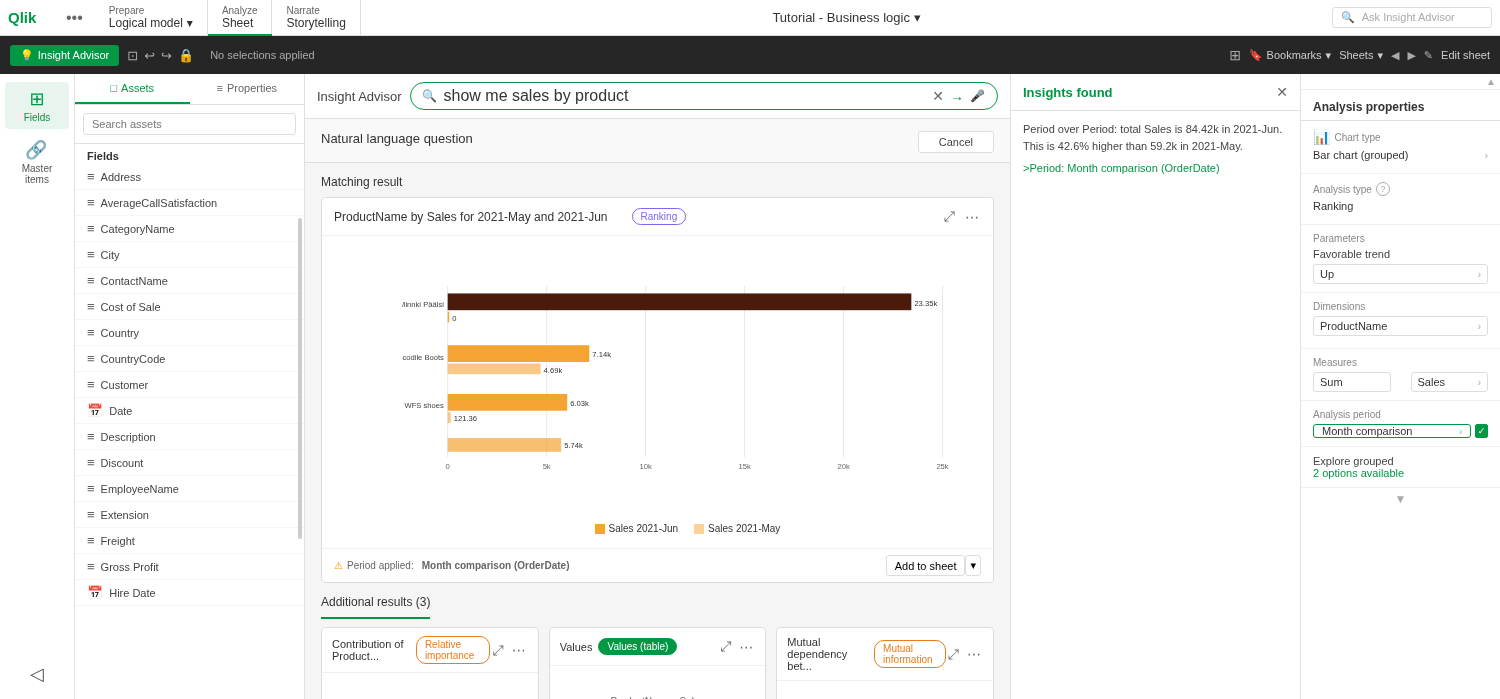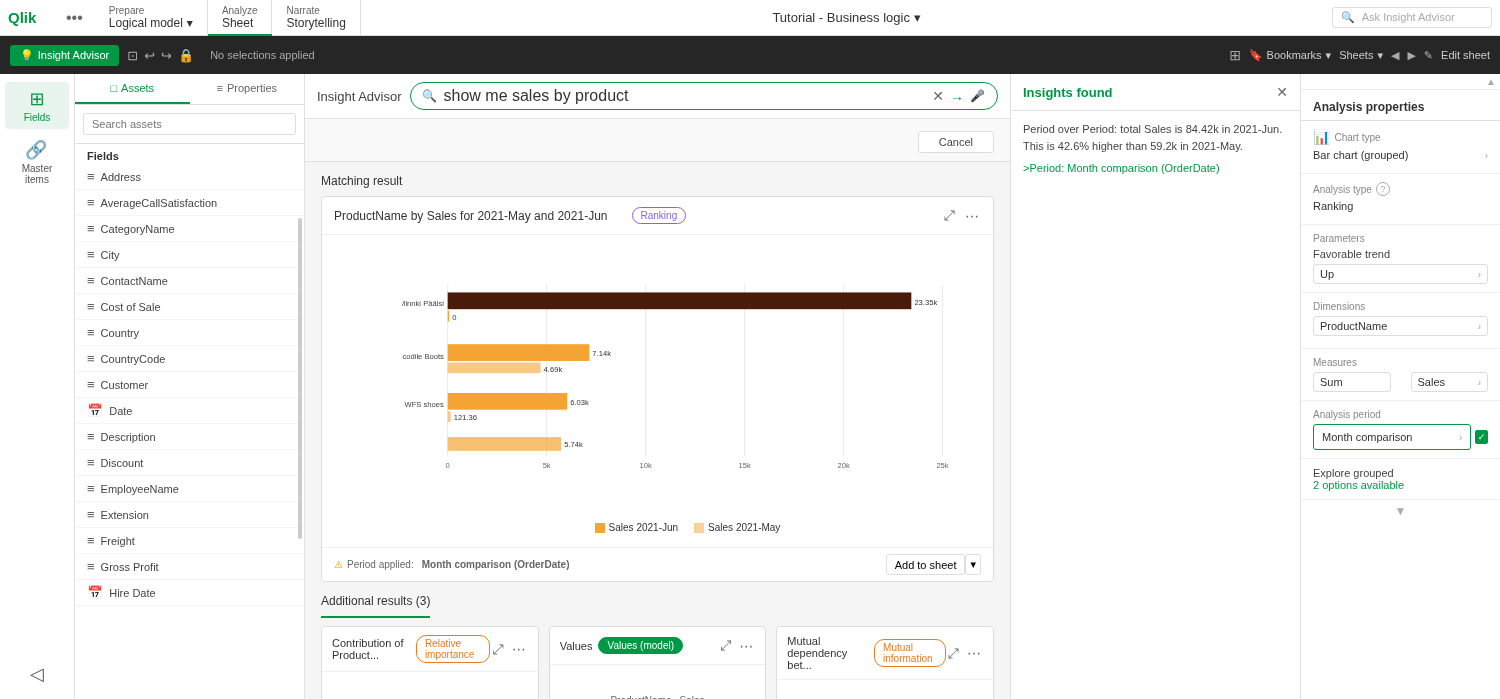--- a/index.html
+++ b/index.html
@@ -573,21 +573,21 @@
       color: #333;
       cursor: pointer;
       flex: 1;
     }
     .period-select {
       display: flex;
       align-items: center;
       justify-content: space-between;
       border: 1px solid #009845;
       border-radius: 3px;
-      padding: 6px 8px;
+      padding: 0 8px;
       font-size: 11px;
       color: #333;
       cursor: pointer;
       width: 100%;
       background: #fff;
     }
     .period-checkbox {
       width: 14px;
       height: 14px;
       border: 1px solid #009845;
@@ -834,20 +834,21 @@
         <span class="ia-search-icon">🔍</span>
         <input type="text" value="show me sales by product" style="border: none; outline: none; font-size: 16px; flex: 1 1 0%; color: rgb(51, 51, 51);">
         <span class="ia-clear-btn">✕</span>
         <span class="ia-arrow-btn">→</span>
         <span class="ia-mic-btn">🎤</span>
       </div>
     </div>
 
     <div class="nlq-section">
       <button class="cancel-btn">Cancel</button>
+      <div class="nlq-title">Natural language question</div>
     </div>
 
     <div class="content-body">
       <div class="matching-result-label">Matching result</div>
 
       <div class="chart-card">
         <div class="chart-card-header">
           <div class="chart-title">
             <span>ProductName by Sales for 2021-May and 2021-Jun</span>
             <span class="badge badge-ranking">Ranking</span>
@@ -949,21 +950,21 @@
             <div class="mini-card-body">
               <span style="font-size:14px; font-weight:bold; color:#333;">600k</span>
 
             </div>
           </div>
 
           <div class="mini-card">
             <div class="mini-card-header">
               <div class="mini-card-title">
                 <span>Values</span>
-                <span class="badge badge-values">Values (model)</span>
+                <span class="badge badge-values">Values (table)</span>
               </div>
               <div style="display:flex; gap:4px;">
                 <button class="chart-action-btn">⤢</button>
                 <button class="chart-action-btn">⋯</button>
               </div>
             </div>
             <div class="mini-card-body">
               <span>ProductName</span>
               <span style="margin-left:8px;">Sales</span>
             </div>

